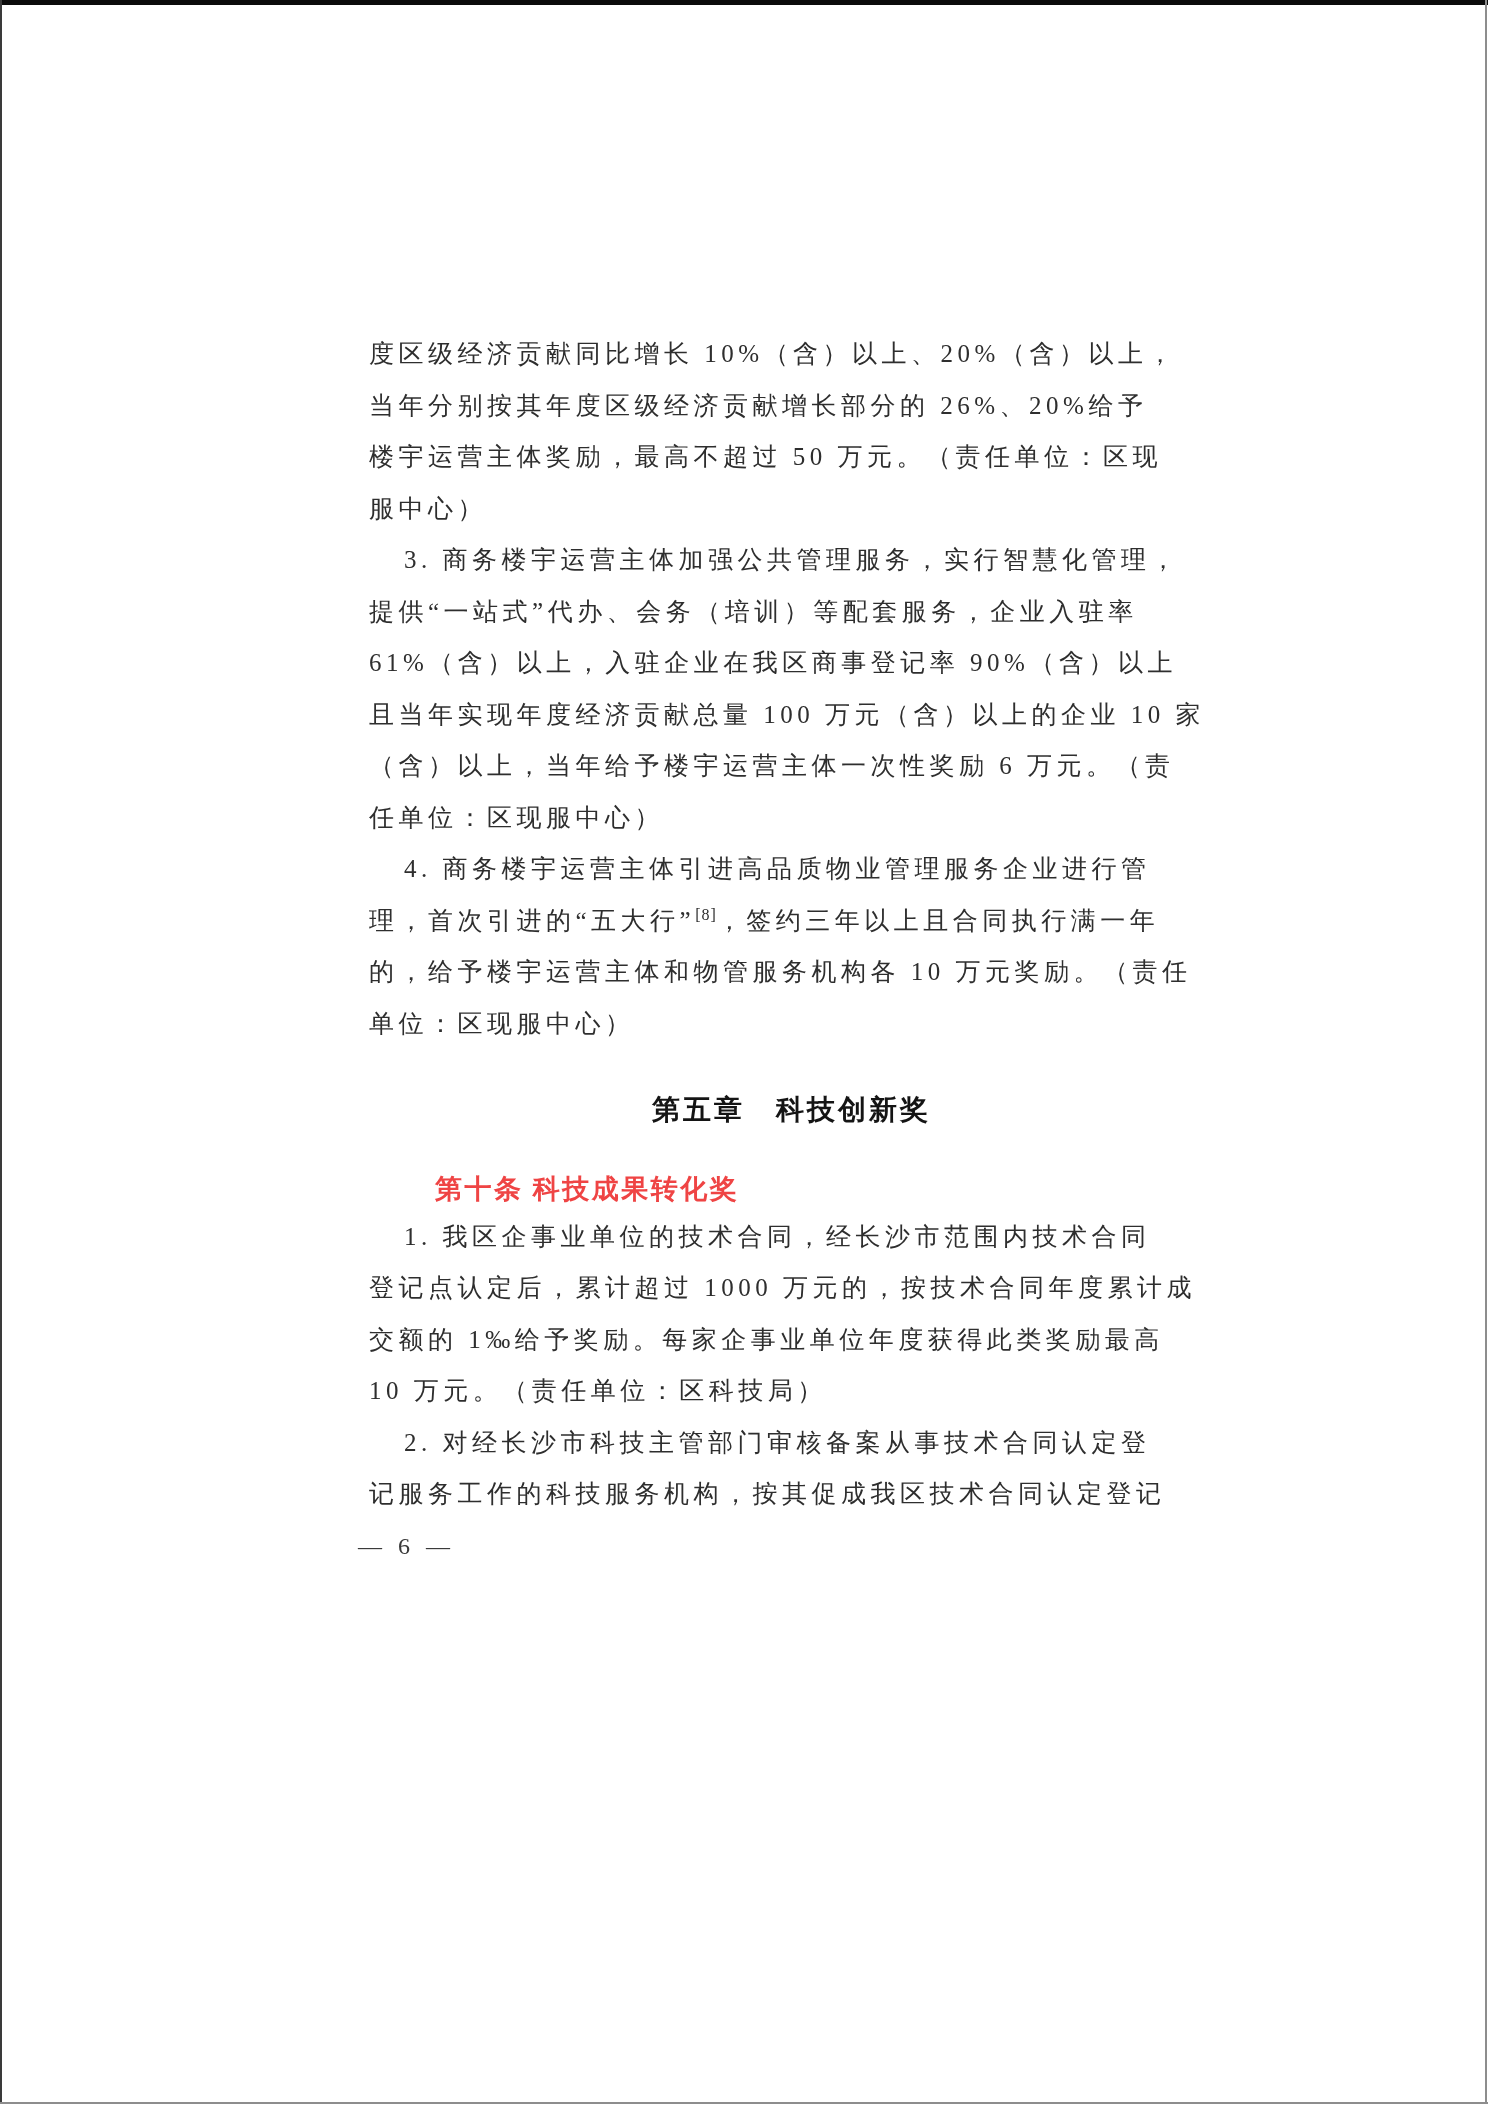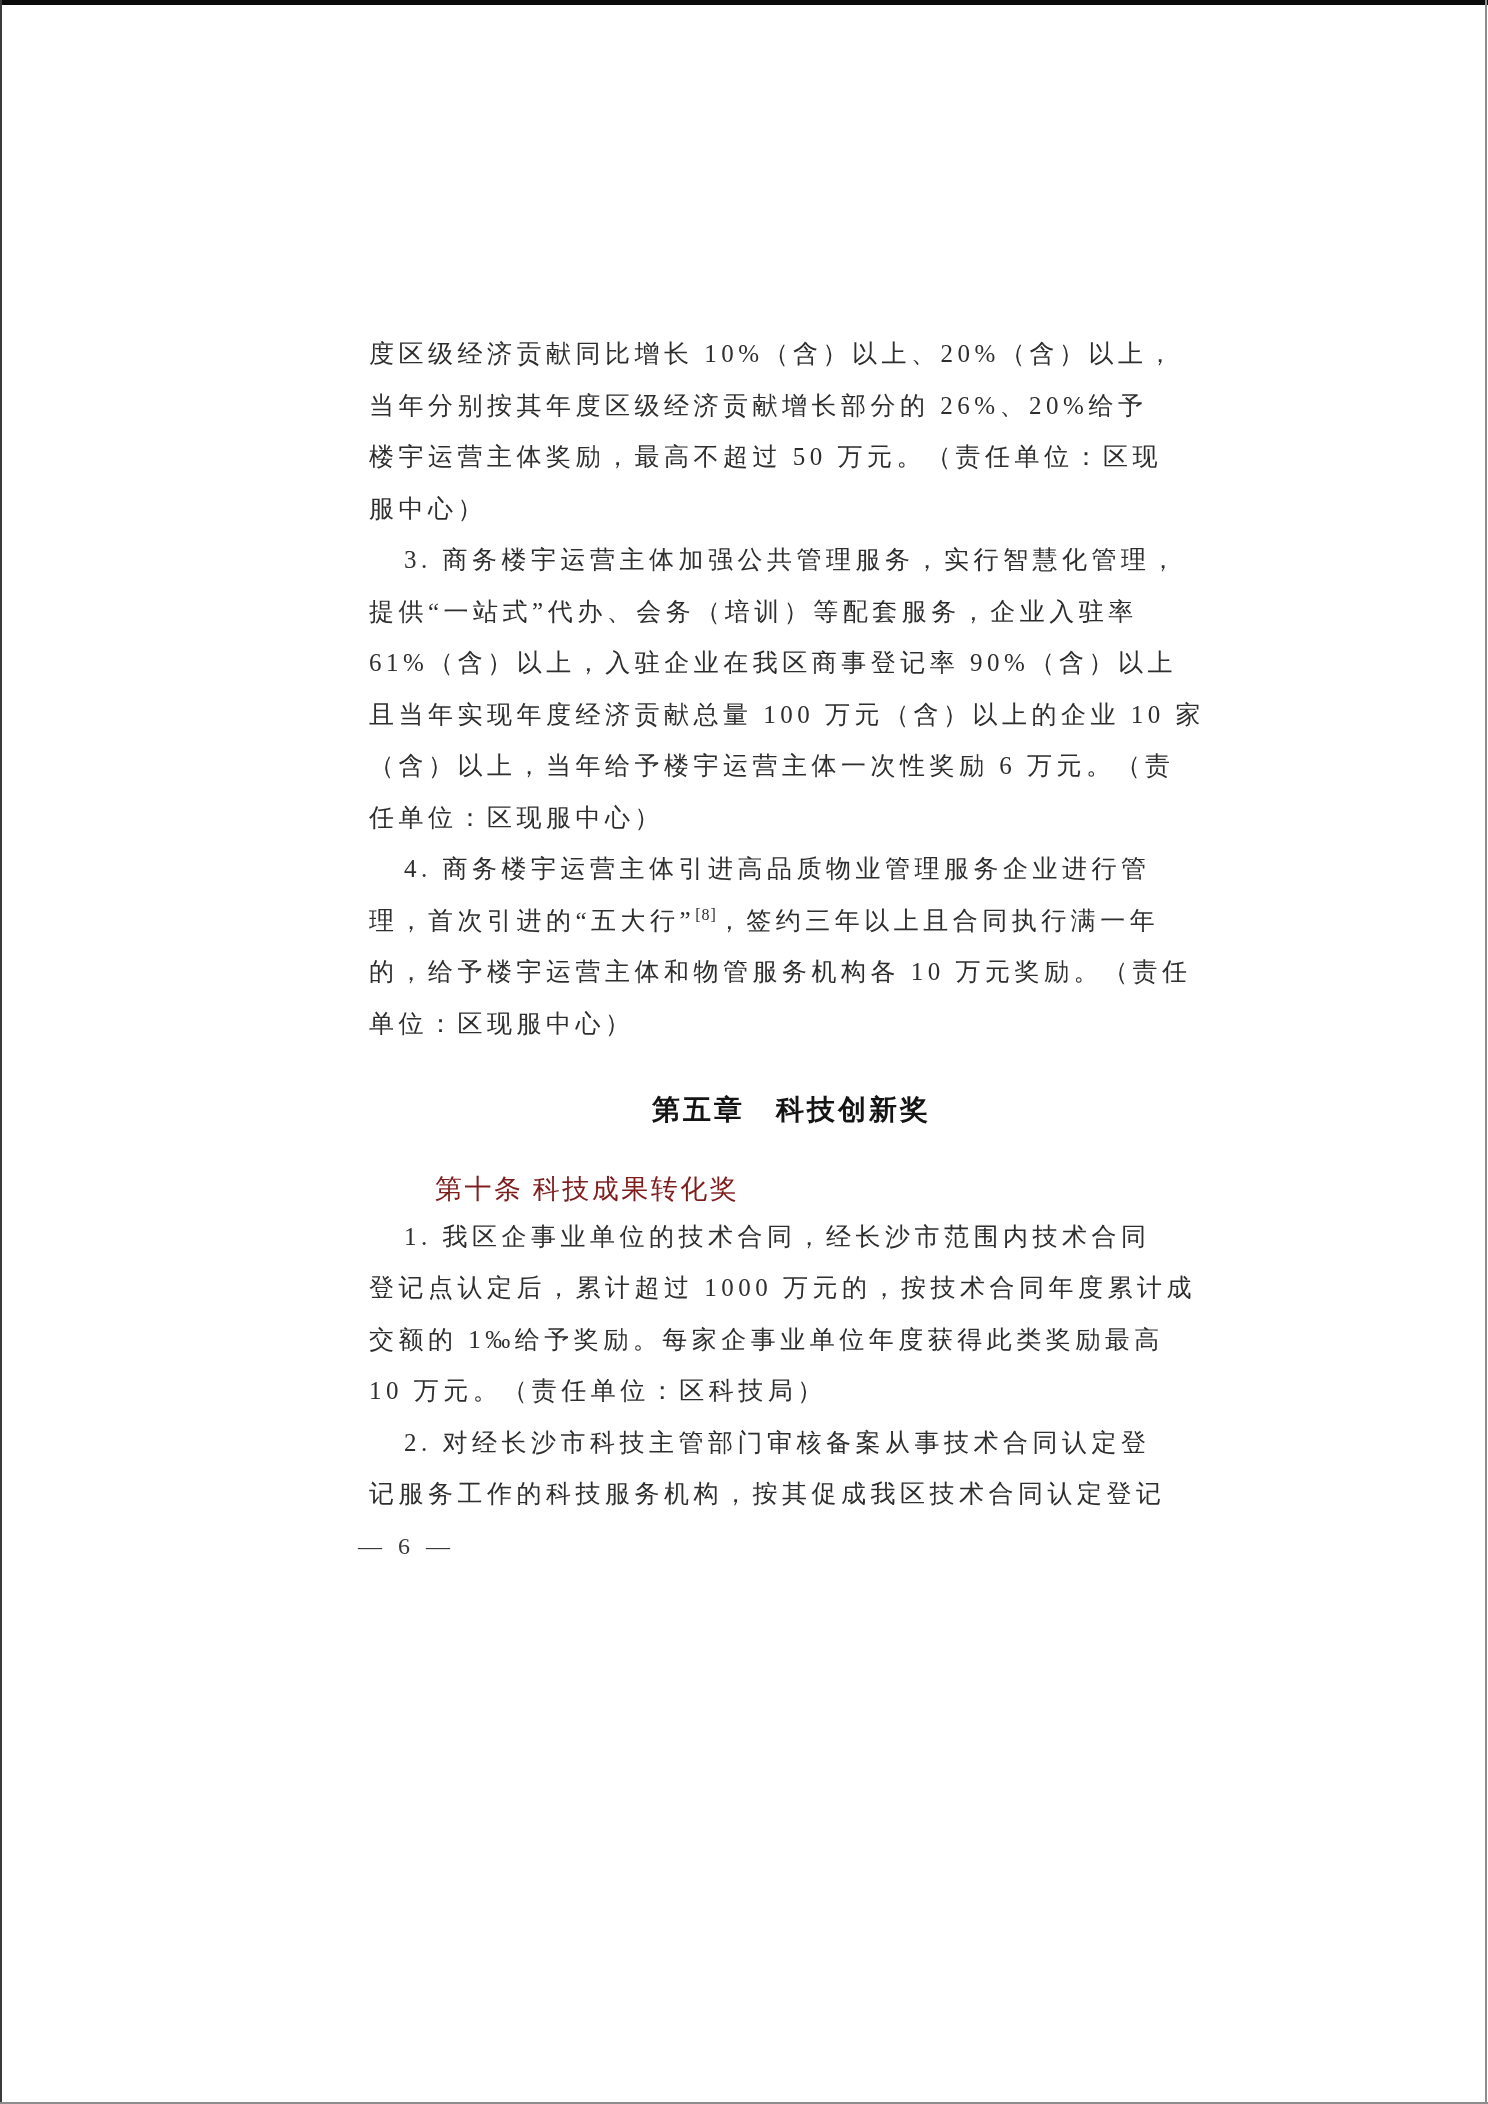--- a/index.html
+++ b/index.html
@@ -44,24 +44,24 @@
     font-size: 28px;
     letter-spacing: 3px;
     color: #141414;
     white-space: nowrap;
   }
   .section {
     margin-top: 31px;
     height: 44px;
     line-height: 44px;
     padding-left: 66px;
-    font-weight: normal;
+    font-weight: bold;
     font-size: 27px;
     letter-spacing: 2.5px;
-    color: #7f1d1d;
+    color: #ef4444;
     white-space: nowrap;
   }
   sup.fn {
     font-size: 16px;
     letter-spacing: 1px;
     vertical-align: super;
     line-height: 0;
   }
   .footer {
     position: absolute;

